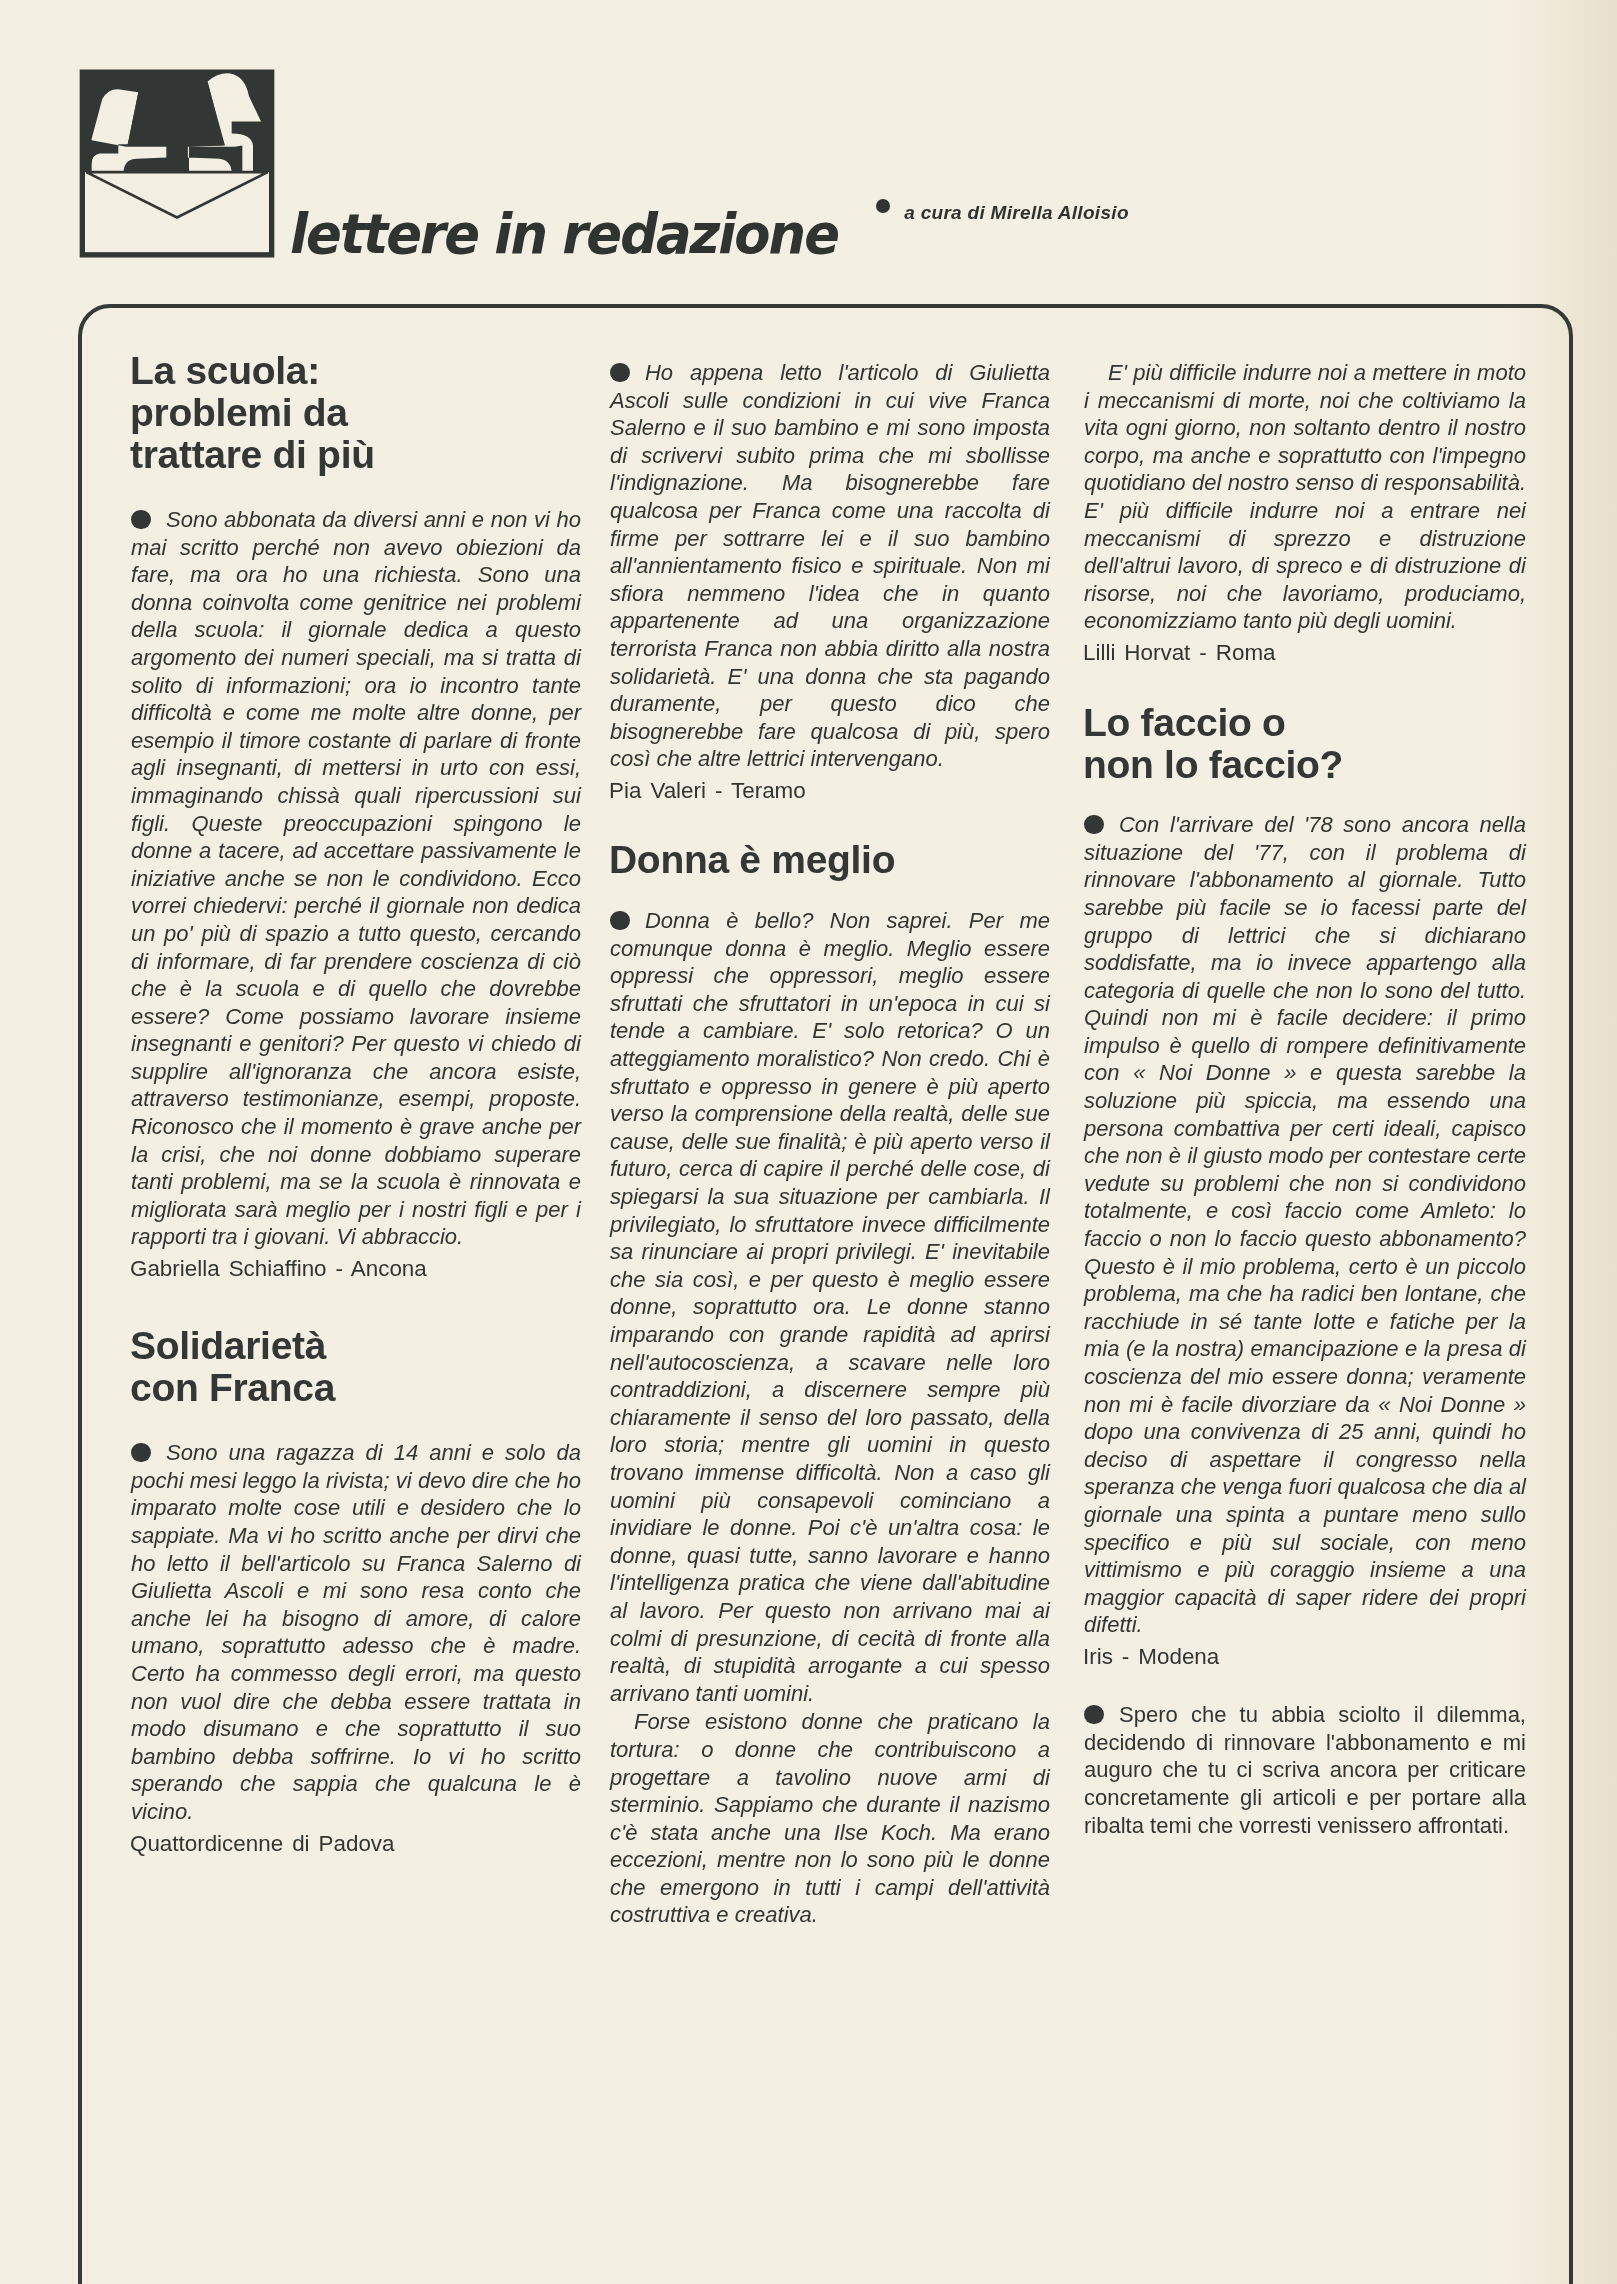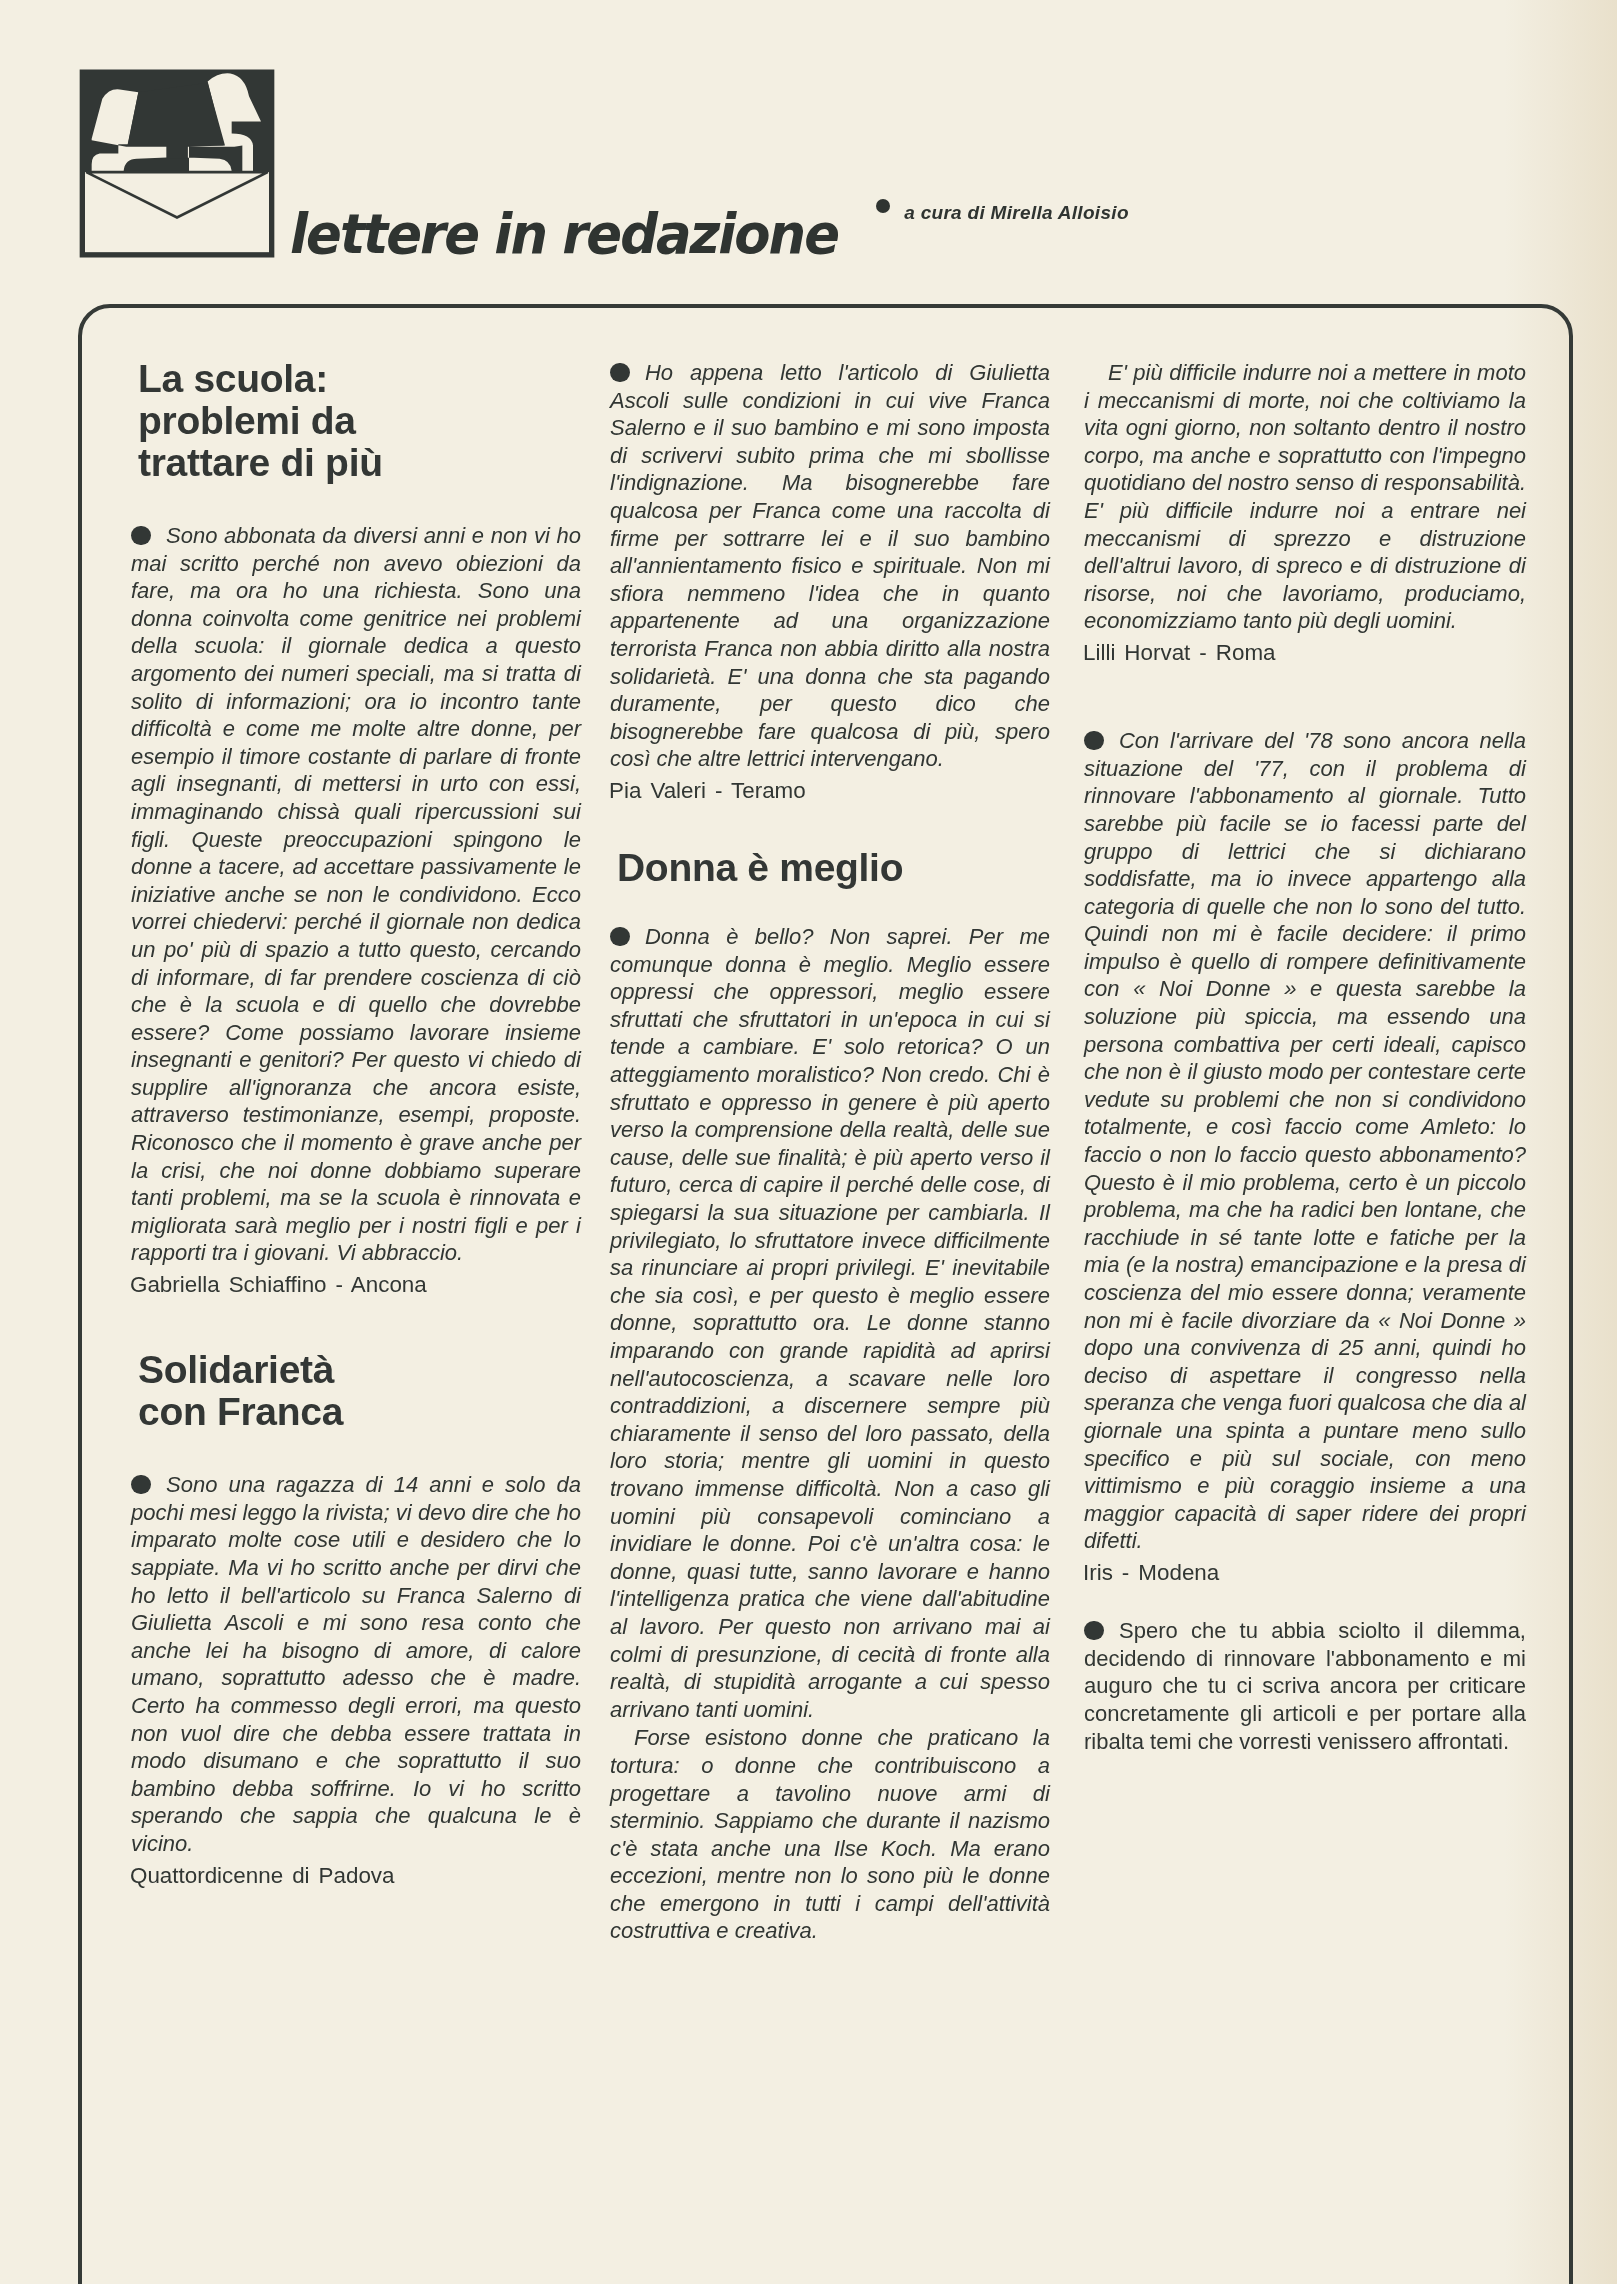--- a/index.html
+++ b/index.html
@@ -50,21 +50,21 @@
   .col { position: absolute; top: 350px; }
   .col-1 { left: 130px; width: 452px; }
   .col-2 { left: 609px; width: 442px; }
   .col-3 { left: 1083px; width: 444px; }
 
   .headline {
     font-family: "Liberation Sans", sans-serif;
     font-weight: bold;
     font-size: 39px; line-height: 42px;
     color: #333735;
-    margin: 8px;
+    margin: 0;
     letter-spacing: -0.3px;
   }
   .body {
     font-family: "Liberation Sans", sans-serif;
     font-style: italic;
     font-size: 22px; line-height: 27.6px;
     text-align: justify;
     hyphens: manual;
     color: #313633;
     margin: 1px;
@@ -159,20 +159,24 @@
 
 <div class="col col-3" style="top:358px;">
   <article>
     <p class="body"><span class="indent"></span><span>E' più difficile indurre noi a mettere in moto i meccanismi di morte, noi che coltiviamo la vita ogni giorno, non soltanto dentro il nostro corpo, ma anche e soprattutto con l'impegno quotidiano del nostro senso di responsabilità. E' più difficile indurre noi a entrare nei meccanismi di sprezzo e distruzione dell'altrui lavoro, di spreco e di distruzione di risorse, noi che lavoriamo, produciamo, economizziamo tanto più degli uomini.</span></p>
     <p class="signature">Lilli Horvat - Roma</p>
   </article>
 
   <div style="height:35px"></div>
 
   <article>
+    <h2 class="headline">
+      <span>Lo faccio o</span><br>
+      <span>non lo faccio?</span>
+    </h2>
     <div class="gap-after-head" style="height:24px"></div>
     <p class="body"><span class="bullet"></span><span>Con l'arrivare del '78 sono ancora nella situazione del '77, con il problema di rinnovare l'abbonamento al giornale. Tutto sarebbe più facile se io facessi parte del gruppo di lettrici che si dichiarano soddisfatte, ma io invece appartengo alla categoria di quelle che non lo sono del tutto. Quindi non mi è facile decidere: il primo impulso è quello di rompere definitivamente con « Noi Donne » e questa sarebbe la soluzione più spiccia, ma essendo una persona combattiva per certi ideali, capisco che non è il giusto modo per contestare certe vedute su problemi che non si condividono totalmente, e così faccio come Amleto: lo faccio o non lo faccio questo abbonamento? Questo è il mio problema, certo è un piccolo problema, ma che ha radici ben lontane, che racchiude in sé tante lotte e fatiche per la mia (e la nostra) emancipazione e la presa di coscienza del mio essere donna; veramente non mi è facile divorziare da « Noi Donne » dopo una convivenza di 25 anni, quindi ho deciso di aspettare il congresso nella speranza che venga fuori qualcosa che dia al giornale una spinta a puntare meno sullo specifico e più sul sociale, con meno vittimismo e più coraggio insieme a una maggior capacità di saper ridere dei propri difetti.</span></p>
     <p class="signature">Iris - Modena</p>
   </article>
 
   <div style="height:29px"></div>
 
   <div>
     <p class="body roman"><span class="bullet"></span><span>Spero che tu abbia sciolto il dilemma, decidendo di rinnovare l'abbonamento e mi auguro che tu ci scriva ancora per criticare concretamente gli articoli e per portare alla ribalta temi che vorresti venissero affrontati.</span></p>
   </div>

